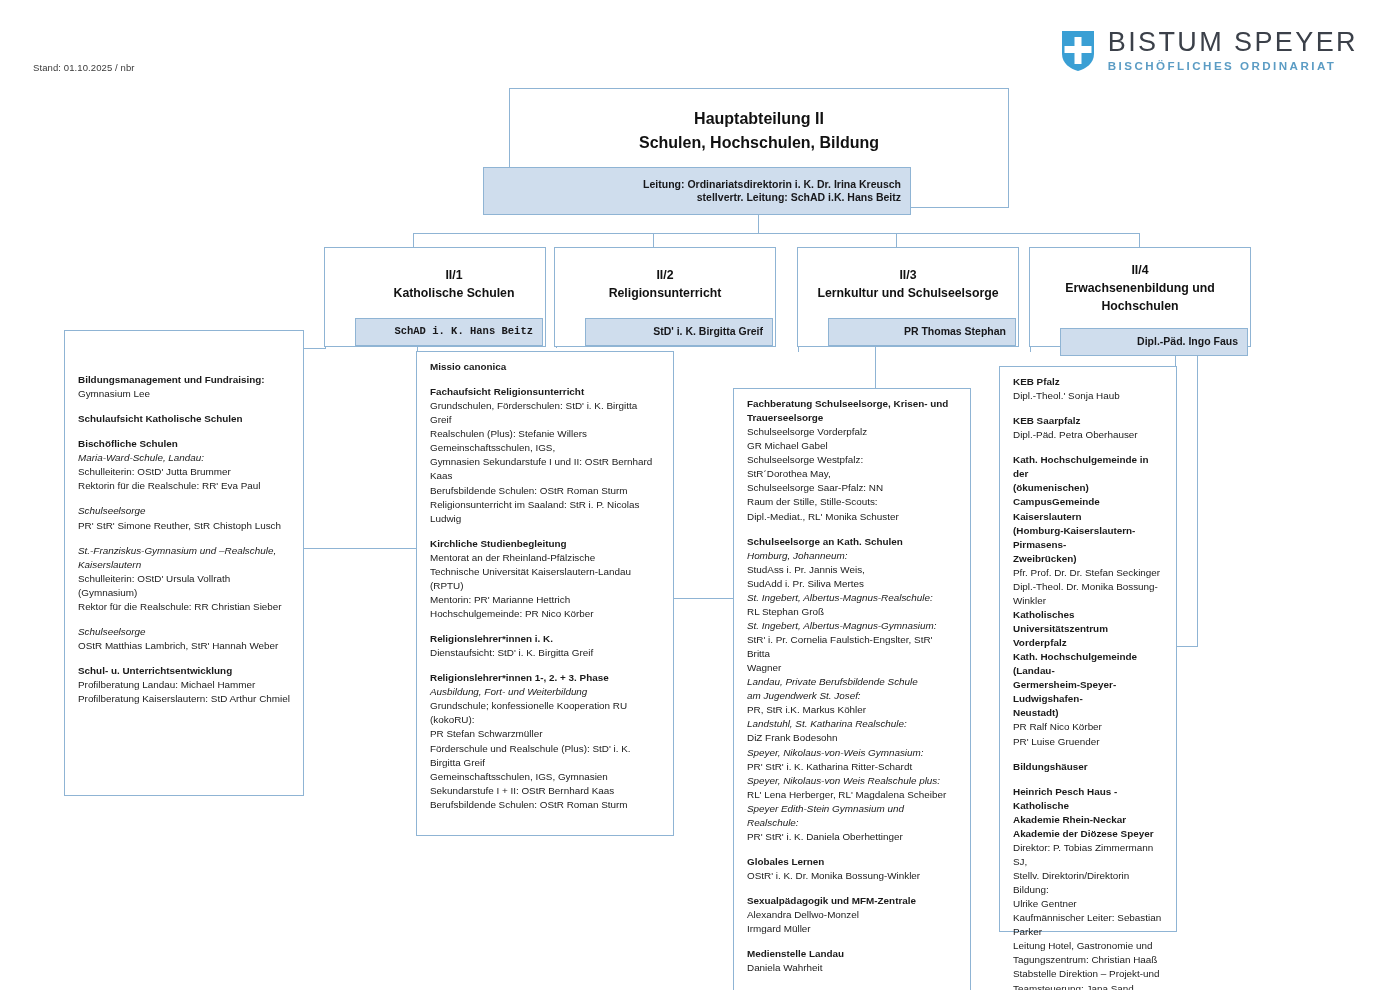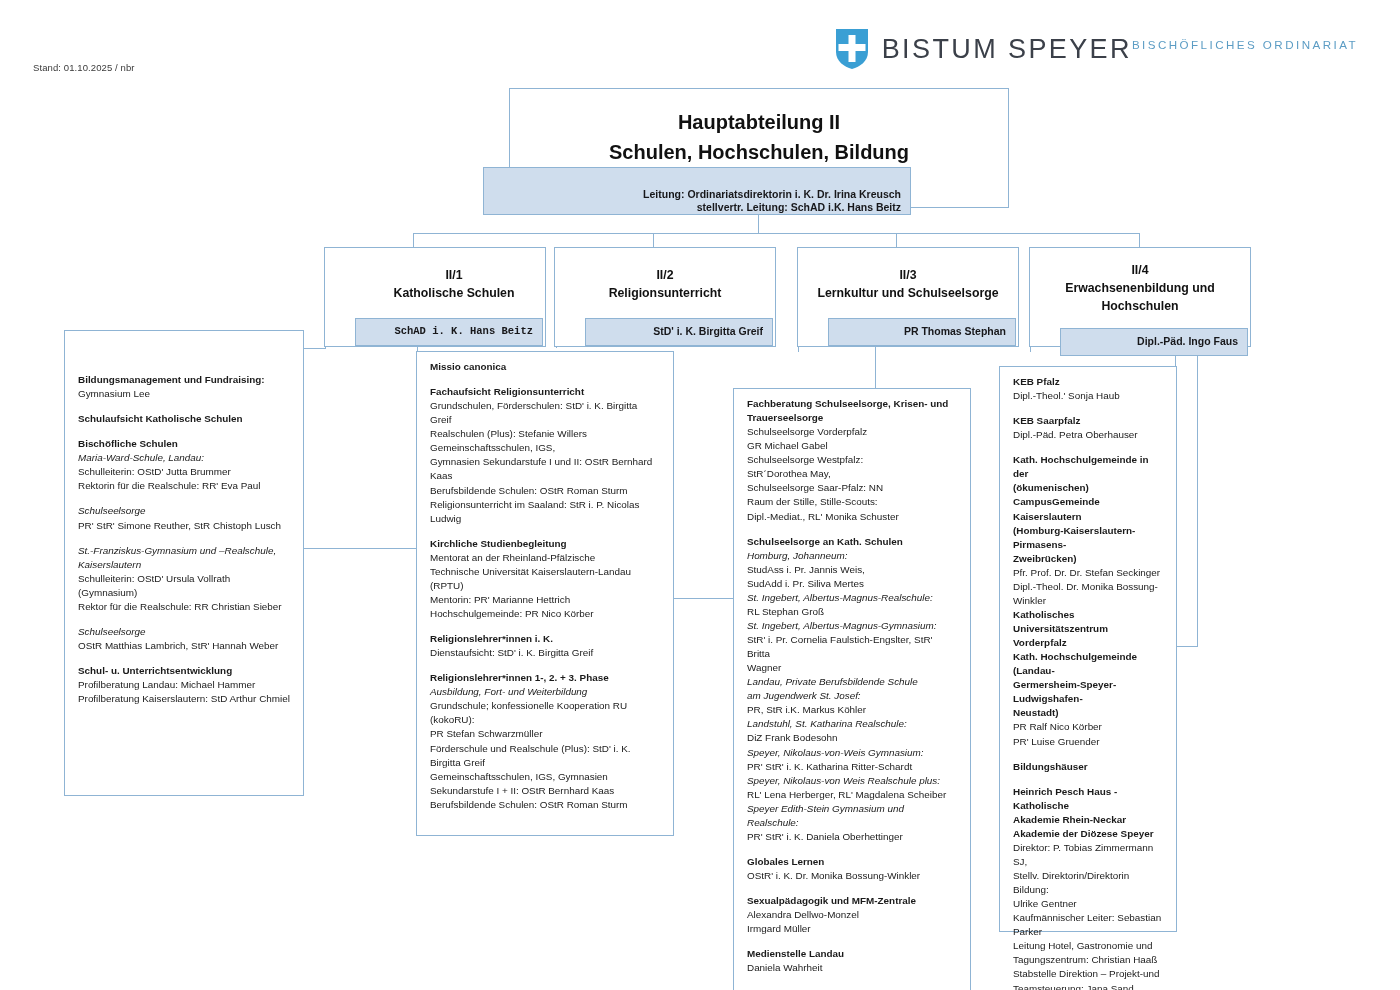--- a/index.html
+++ b/index.html
@@ -12,44 +12,44 @@
     overflow:hidden;
   }
   .abs{position:absolute;box-sizing:border-box;}
 
   
   #stand{left:33px;top:62px;font-size:9.5px;color:#3a3a3a;letter-spacing:.1px;}
 
   #logo{right:42px;top:28px;display:flex;align-items:center;gap:13px;}
   #logo .shield{width:34px;height:42px;position:relative;}
   #logo .shield svg{display:block;}
-  #logo .words{display:flex;flex-direction:row;justify-content:center;}
+  #logo .words{display:flex;flex-direction:column;justify-content:center;}
   #logo .w1{font-size:27px;letter-spacing:2.4px;color:#3b4049;line-height:1.05;font-weight:400;}
-  #logo .w2{font-size:11.6px;letter-spacing:2.45px;color:#5b9cc4;line-height:1.2;margin-top:3px;font-weight:400;}
+  #logo .w2{font-size:11.6px;letter-spacing:2.45px;color:#5b9cc4;line-height:1.2;margin-top:3px;font-weight:700;}
 
   
   .box{border:1.3px solid #8fb4d4;background:#ffffff;}
   .leadbar{
     border:1.3px solid #8fb4d4;
     background:#cfdded;
     display:flex;align-items:center;justify-content:flex-end;
     font-size:10.5px;font-weight:bold;color:#17171a;
     padding-right:9px;
     line-height:1.25;
     text-align:right;
   }
   .leadbar .ln{display:block;}
 
   
   #top-box{left:509px;top:88px;width:500px;height:120px;}
   #top-title{
     left:509px;top:107px;width:500px;text-align:center;
-    font-size:20px;font-weight:bold;line-height:1.5;color:#111;
+    font-size:16px;font-weight:bold;line-height:1.5;color:#111;
   }
-  #top-lead{left:483px;top:167px;width:428px;height:48px;flex-direction:column;align-items:flex-end;justify-content:flex-end;}
+  #top-lead{left:483px;top:167px;width:428px;height:48px;flex-direction:column;align-items:flex-end;justify-content:center;}
 
   
   .dept-box{height:100px;}
   .dept-title{
     text-align:center;font-size:12.3px;font-weight:bold;line-height:1.45;color:#111;
   }
   .dept-lead{height:28px;}
 
   #d1-box{left:324px;top:247px;width:222px;}
   #d1-title{left:324px;top:267px;width:260px;}

